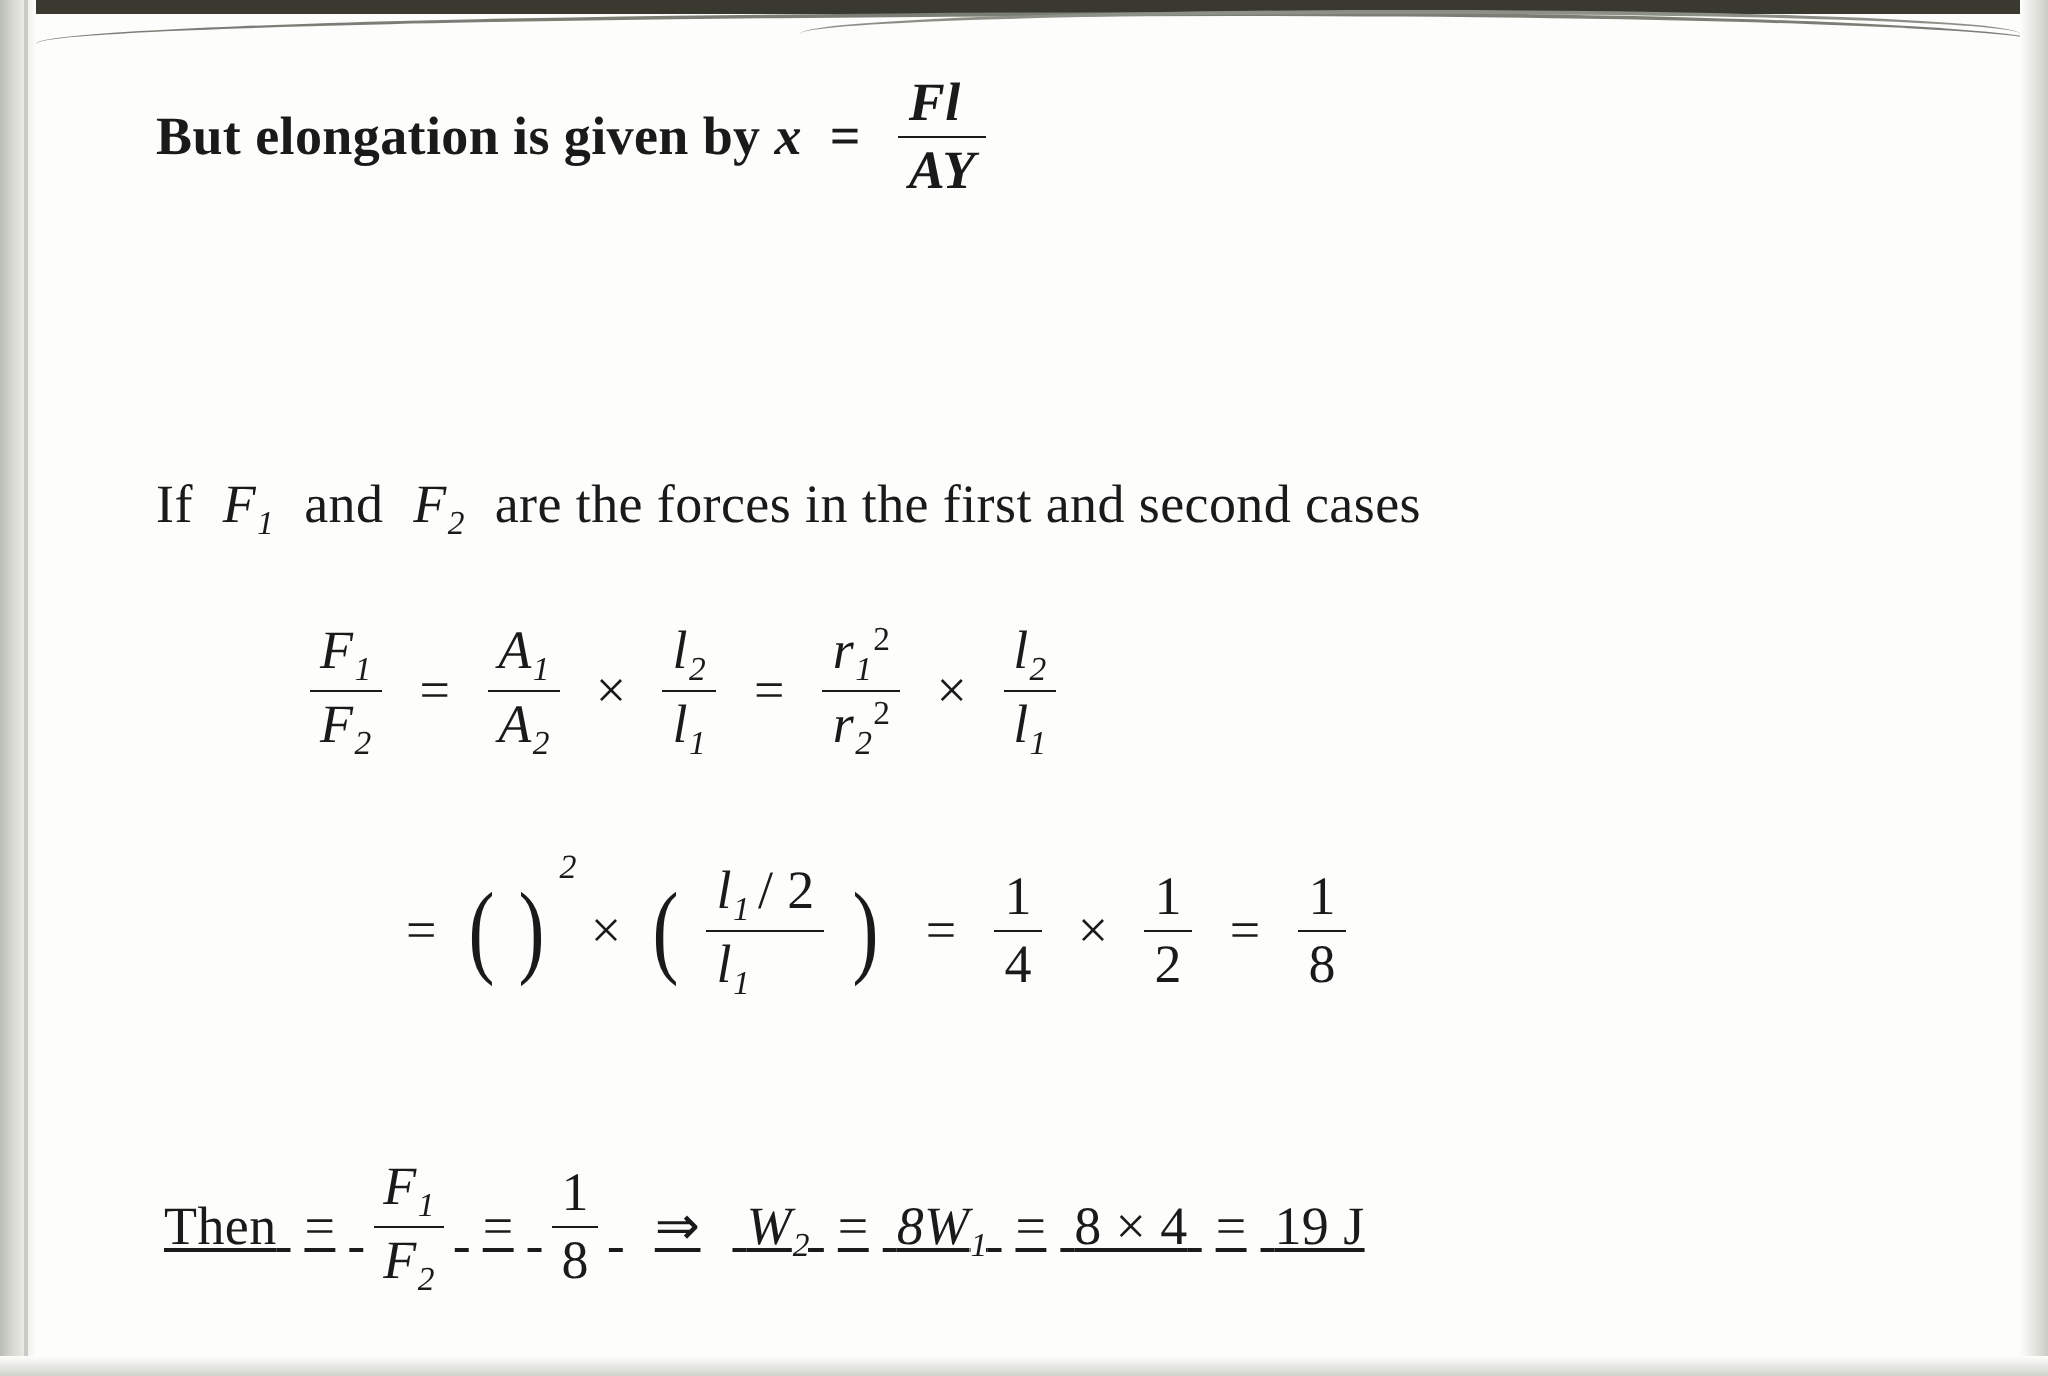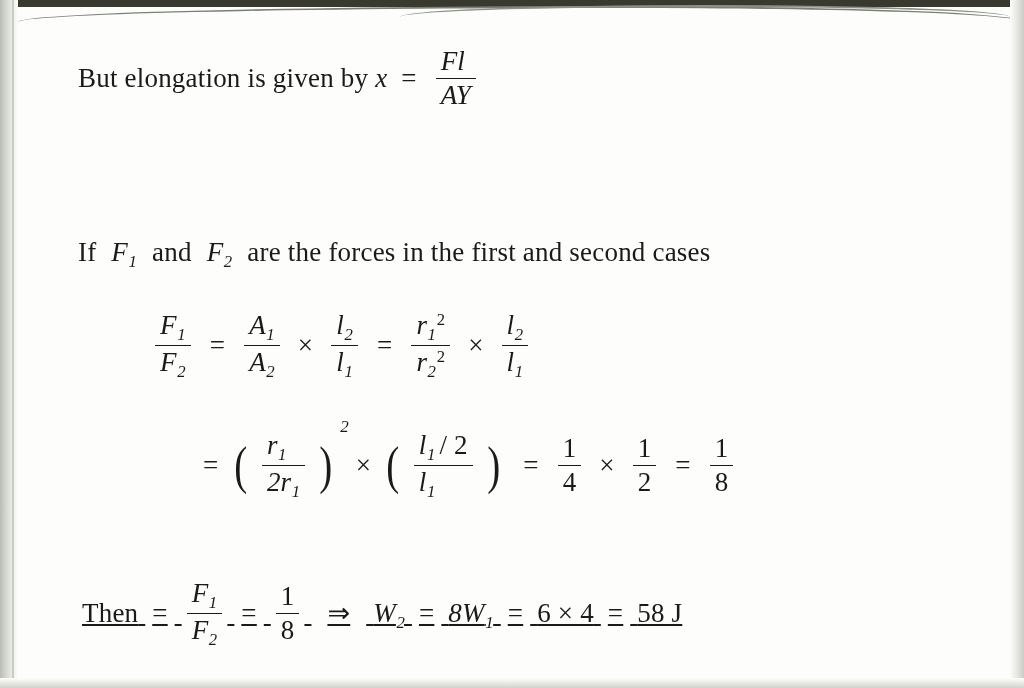--- a/index.html
+++ b/index.html
@@ -151,21 +151,21 @@
   <div class="scan-top-bar"></div>
   <div class="scan-top-curve"></div>
   <div class="scan-top-curve2"></div>
   <div class="scan-edge-left"></div>
   <div class="scan-edge-left-line"></div>
   <div class="scan-edge-right"></div>
   <div class="scan-edge-bottom"></div>
 
   <div id="content">
 
-    <div class="line" style="left:78px; top:48px;">
+    <div class="line" style="left:78px; top:38px;font-weight:bold;">
       <span>But elongation is given by</span>
       <span class="it">x</span>
       <span class="eq">=</span>
       <span class="frac">
         <span class="num it">Fl</span>
         <span class="den it">AY</span>
       </span>
     </div>
 
 
@@ -201,24 +201,20 @@
       <span class="frac">
         <span class="num it"><span>l</span><span class="sub">2</span></span>
         <span class="den it"><span>l</span><span class="sub">1</span></span>
       </span>
     </div>
 
     <div class="line" style="left:196px; top:432px;">
       <span class="eq">=</span>
       <span class="bigparen-wrap">
         <span class="paren">(</span>
-        <span class="frac">
-          <span class="num it"><span>r</span><span class="sub">1</span></span>
-          <span class="den it"><span>2r</span><span class="sub">1</span></span>
-        </span>
         <span class="paren">)</span>
         <span class="sup-out">2</span>
       </span>
       <span class="op" style="padding-left:14px;">×</span>
       <span class="bigparen-wrap">
         <span class="paren">(</span>
         <span class="frac">
           <span class="num it"><span>l</span><span class="sub">1</span><span style="font-style:normal; padding-left:4px;">/ 2</span></span>
           <span class="den it"><span>l</span><span class="sub">1</span></span>
         </span>
@@ -251,19 +247,19 @@
       <span class="eq">=</span>
       <span class="frac">
         <span class="num">1</span>
         <span class="den">8</span>
       </span>
       <span class="op" style="padding:0 16px;">⇒</span>
       <span class="it">W</span><span class="sub">2</span>
       <span class="eq">=</span>
       <span class="it">8W</span><span class="sub">1</span>
       <span class="eq">=</span>
-      <span>6 × 4</span>
-      <span class="eq">=</span>
-      <span>58 J</span>
+      <span>8 × 4</span>
+      <span class="eq">=</span>
+      <span>19 J</span>
     </div>
 
   </div>
 </div>
 
 </body></html>

